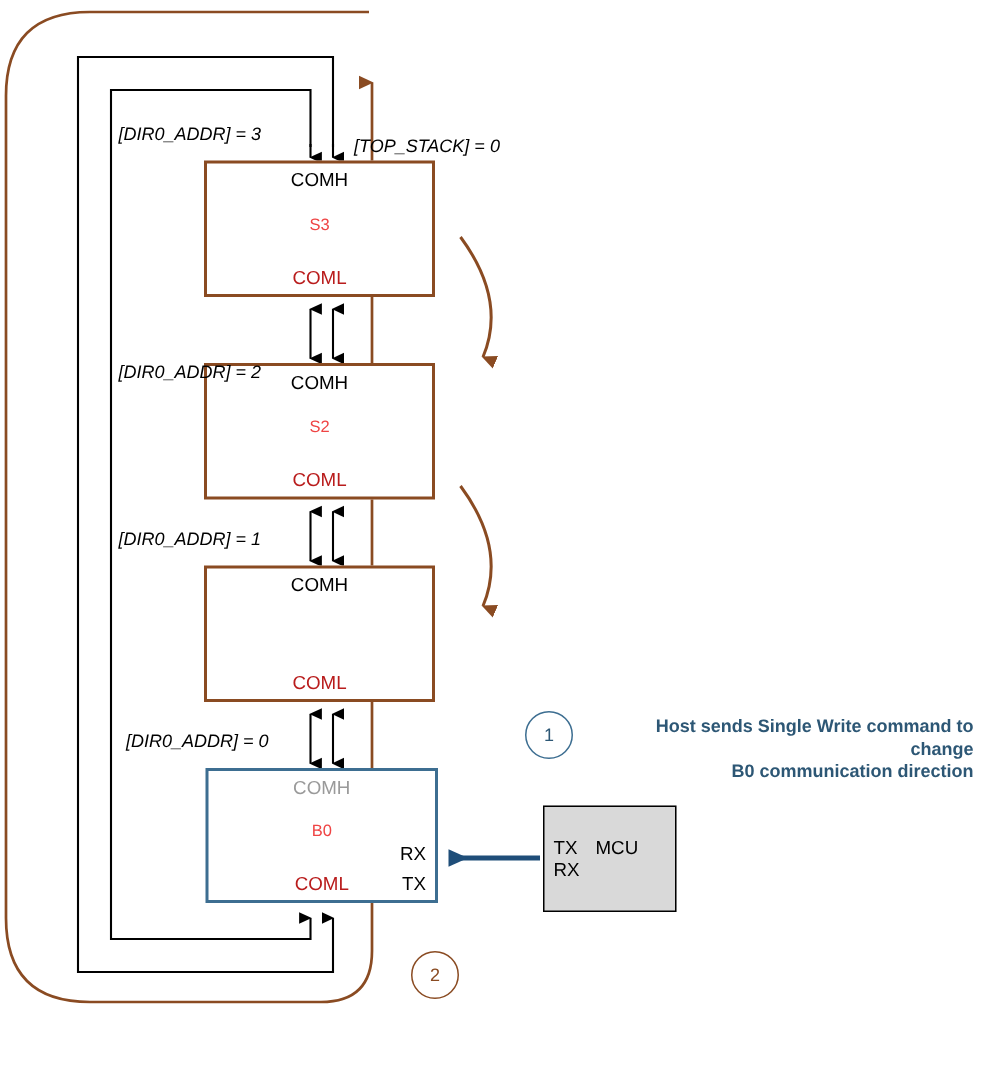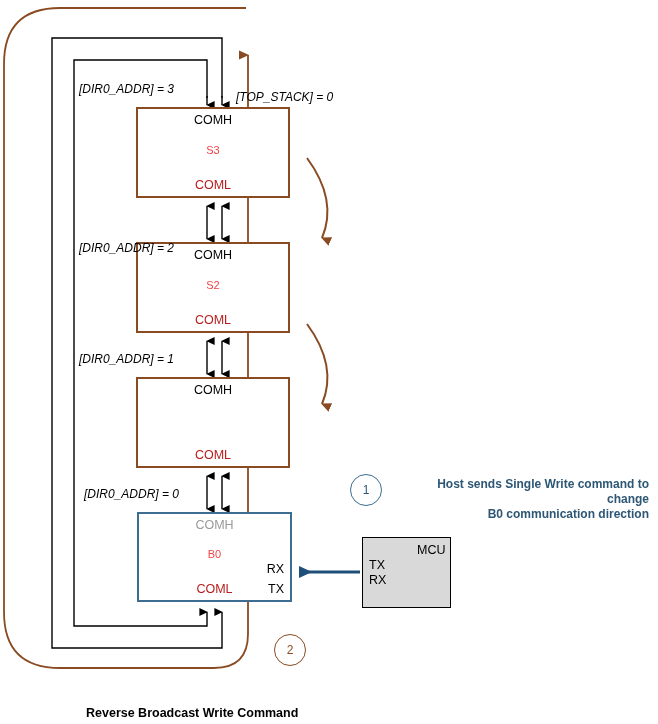--- a/index.html
+++ b/index.html
@@ -218,28 +218,27 @@
     <div class="node-label-mid">B0</div>
     <div class="node-label-bot">COML</div>
     <div class="port-label" style="right:6px; top:48px;">RX</div>
     <div class="port-label" style="right:6px; top:68px;">TX</div>
   </div>
   <div class="addr-label" style="left:84px; top:487px;">[DIR0_ADDR] = 0</div>
 
   <div class="mcu-box" style="left:362px; top:537px; width:89px; height:71px;">
     <div class="mcu-text" style="left:6px; top:20px;">TX</div>
     <div class="mcu-text" style="left:6px; top:35px;">RX</div>
-    <div class="mcu-text" style="left:34px; top:5px;margin-left:20px;">MCU</div>
+    <div class="mcu-text" style="left:34px; top:20px;">MCU</div>
   </div>
 
   <div class="badge blue" style="left:350px; top:474px;">
     <span>1</span>
   </div>
   <div class="note blue" style="left:394px; top:477px; width:255px;">Host sends Single Write command to change
 B0 communication direction</div>
 
   <div class="badge brown" style="left:274px; top:634px;">
     <span>2</span>
   </div>
 
-  <div class="caption" style="left:86px; top:706px;">Reverse Broadcast Write Command</div>
 
 </div>
 
 </body></html>

